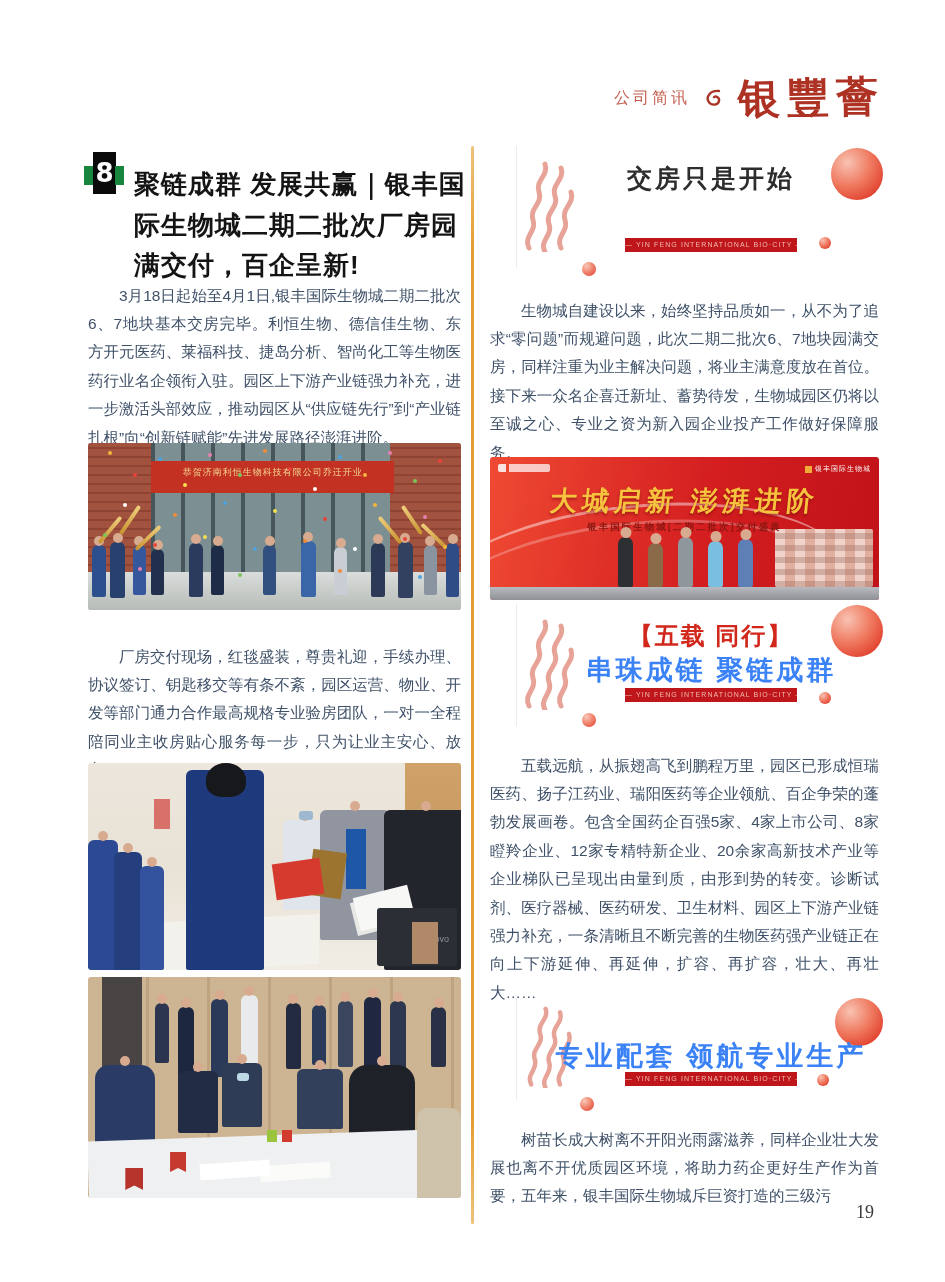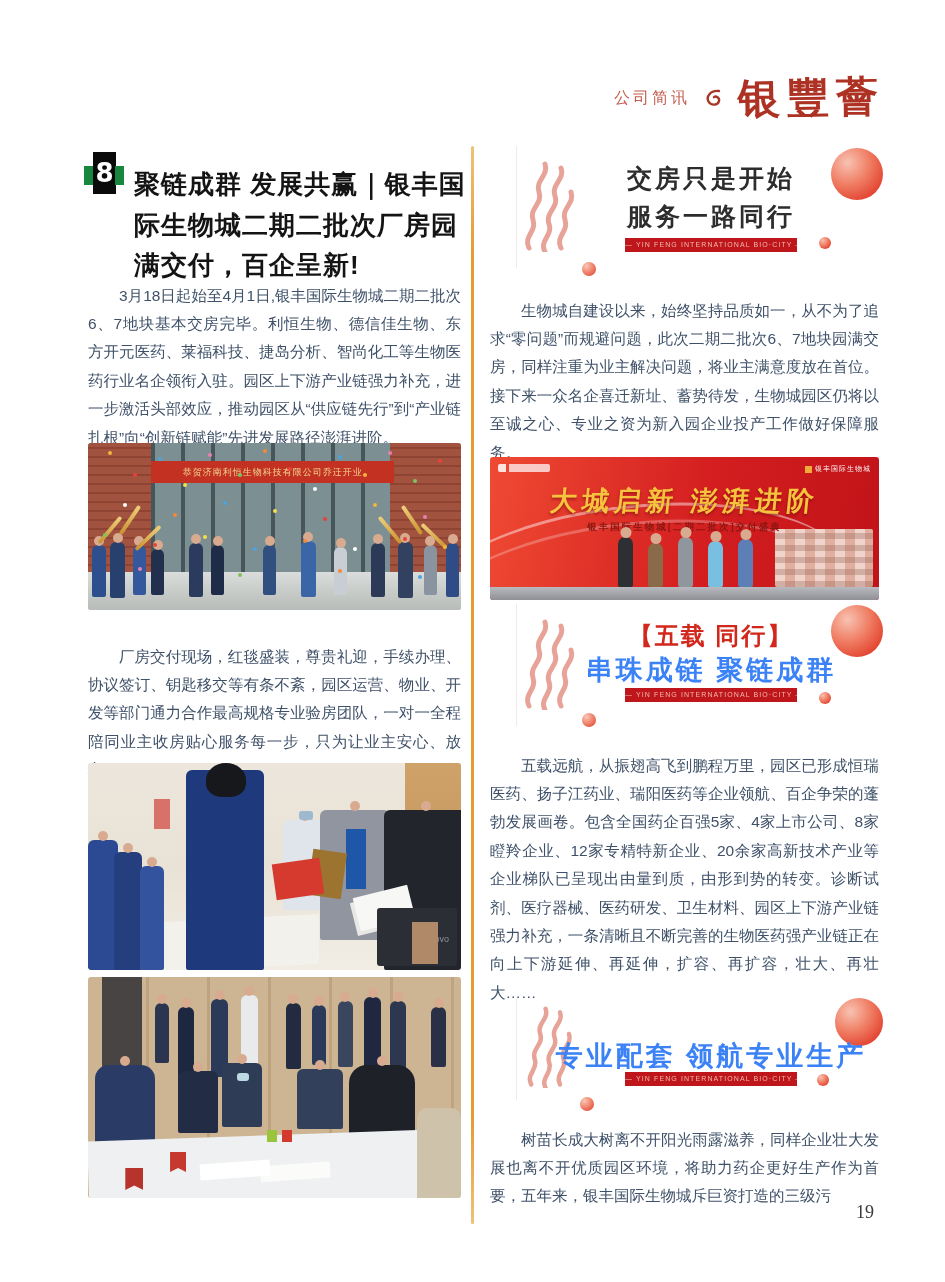--- a/index.html
+++ b/index.html
@@ -45,21 +45,21 @@
   .fg{position:absolute;border-radius:6px 6px 2px 2px;}
   .fg::before{content:"";position:absolute;top:-9px;left:50%;transform:translateX(-50%);
               width:10px;height:10px;border-radius:50%;background:#d8ab91;}
   .stick{position:absolute;width:4px;height:34px;background:linear-gradient(#efcf7c,#c8922f);border-radius:2px;}
   .confetti{position:absolute;width:4px;height:4px;border-radius:50%;background:transparent;}
 
   
   .p1-brick{position:absolute;top:0;height:78%;background:repeating-linear-gradient(0deg,#a2533f 0 7px,#8f4433 7px 9px);}
   .p1-glass{position:absolute;left:17%;width:64%;top:0;height:78%;
             background:repeating-linear-gradient(90deg,#46565a 0 4px,#7c8f92 4px 30px);}
-  .p1-banner{position:absolute;left:17%;top:11%;width:65%;height:22px;background:#c23122;color:#f2d490;
+  .p1-banner{position:absolute;left:17%;top:11%;width:65%;height:32px;background:#c23122;color:#f2d490;
              font-size:9px;line-height:22px;text-align:center;letter-spacing:1px;white-space:nowrap;overflow:hidden;}
   .p1-pave{position:absolute;bottom:0;left:0;right:0;height:23%;background:linear-gradient(#dadddb,#b7bcb8);}
 
   
   .stage-title{position:absolute;left:0;right:0;top:26px;text-align:center;font-size:27px;font-weight:900;
                color:#f6c33e;letter-spacing:5px;transform:skewX(-6deg);text-shadow:0 2px 3px rgba(110,10,8,.55);}
   .stage-sub{position:absolute;left:0;right:0;top:64px;text-align:center;font-size:9.5px;font-weight:700;
              color:#8c1712;letter-spacing:2px;}
   .stage-ground{position:absolute;bottom:0;left:0;right:0;height:13px;background:linear-gradient(#b9bac0,#8f9096);}
   .stage-build{position:absolute;right:6px;bottom:13px;width:98px;height:58px;opacity:.92;border-radius:2px;
@@ -221,21 +221,20 @@
       <g stroke="#e59a8d" stroke-width="5" fill="none" stroke-linecap="round" opacity="0.9">
         <path d="M8 96 C2 84 16 80 12 68 C8 56 22 52 18 40 C14 28 28 24 24 12"></path>
         <path d="M24 100 C18 88 32 84 28 72 C24 60 38 56 34 44 C30 32 44 28 40 16"></path>
         <path d="M40 96 C34 84 48 80 44 68 C40 56 54 52 50 40"></path>
       </g>
     </svg>
     <div class="c-big" style="right:22px;top:2px;width:52px;height:52px;"></div>
     <div class="c-sm" style="left:302px;top:91px;"></div>
     <div class="c-dot" style="left:65px;top:116px;"></div>
     <div class="bt dark" style="top:16px;">交房只是开始</div>
-    <div class="bt dark" style="top:54px;">服务一路同行</div>
     <div class="ribbon" style="top:92px;">— YIN FENG INTERNATIONAL BIO·CITY —</div>
   </div>
 
   <p class="bp" id="rp1">生物城自建设以来，始终坚持品质如一，从不为了追求“零问题”而规避问题，此次二期二批次6、7地块园满交房，同样注重为业主解决问题，将业主满意度放在首位。接下来一众名企喜迁新址、蓄势待发，生物城园区仍将以至诚之心、专业之资为新入园企业投产工作做好保障服务。</p>
 
   <div class="photo" id="stage">
     <div class="sw"></div>
     <div class="sw b"></div>
     <div class="stage-build"></div>
     <div class="stage-logo-l"></div>

